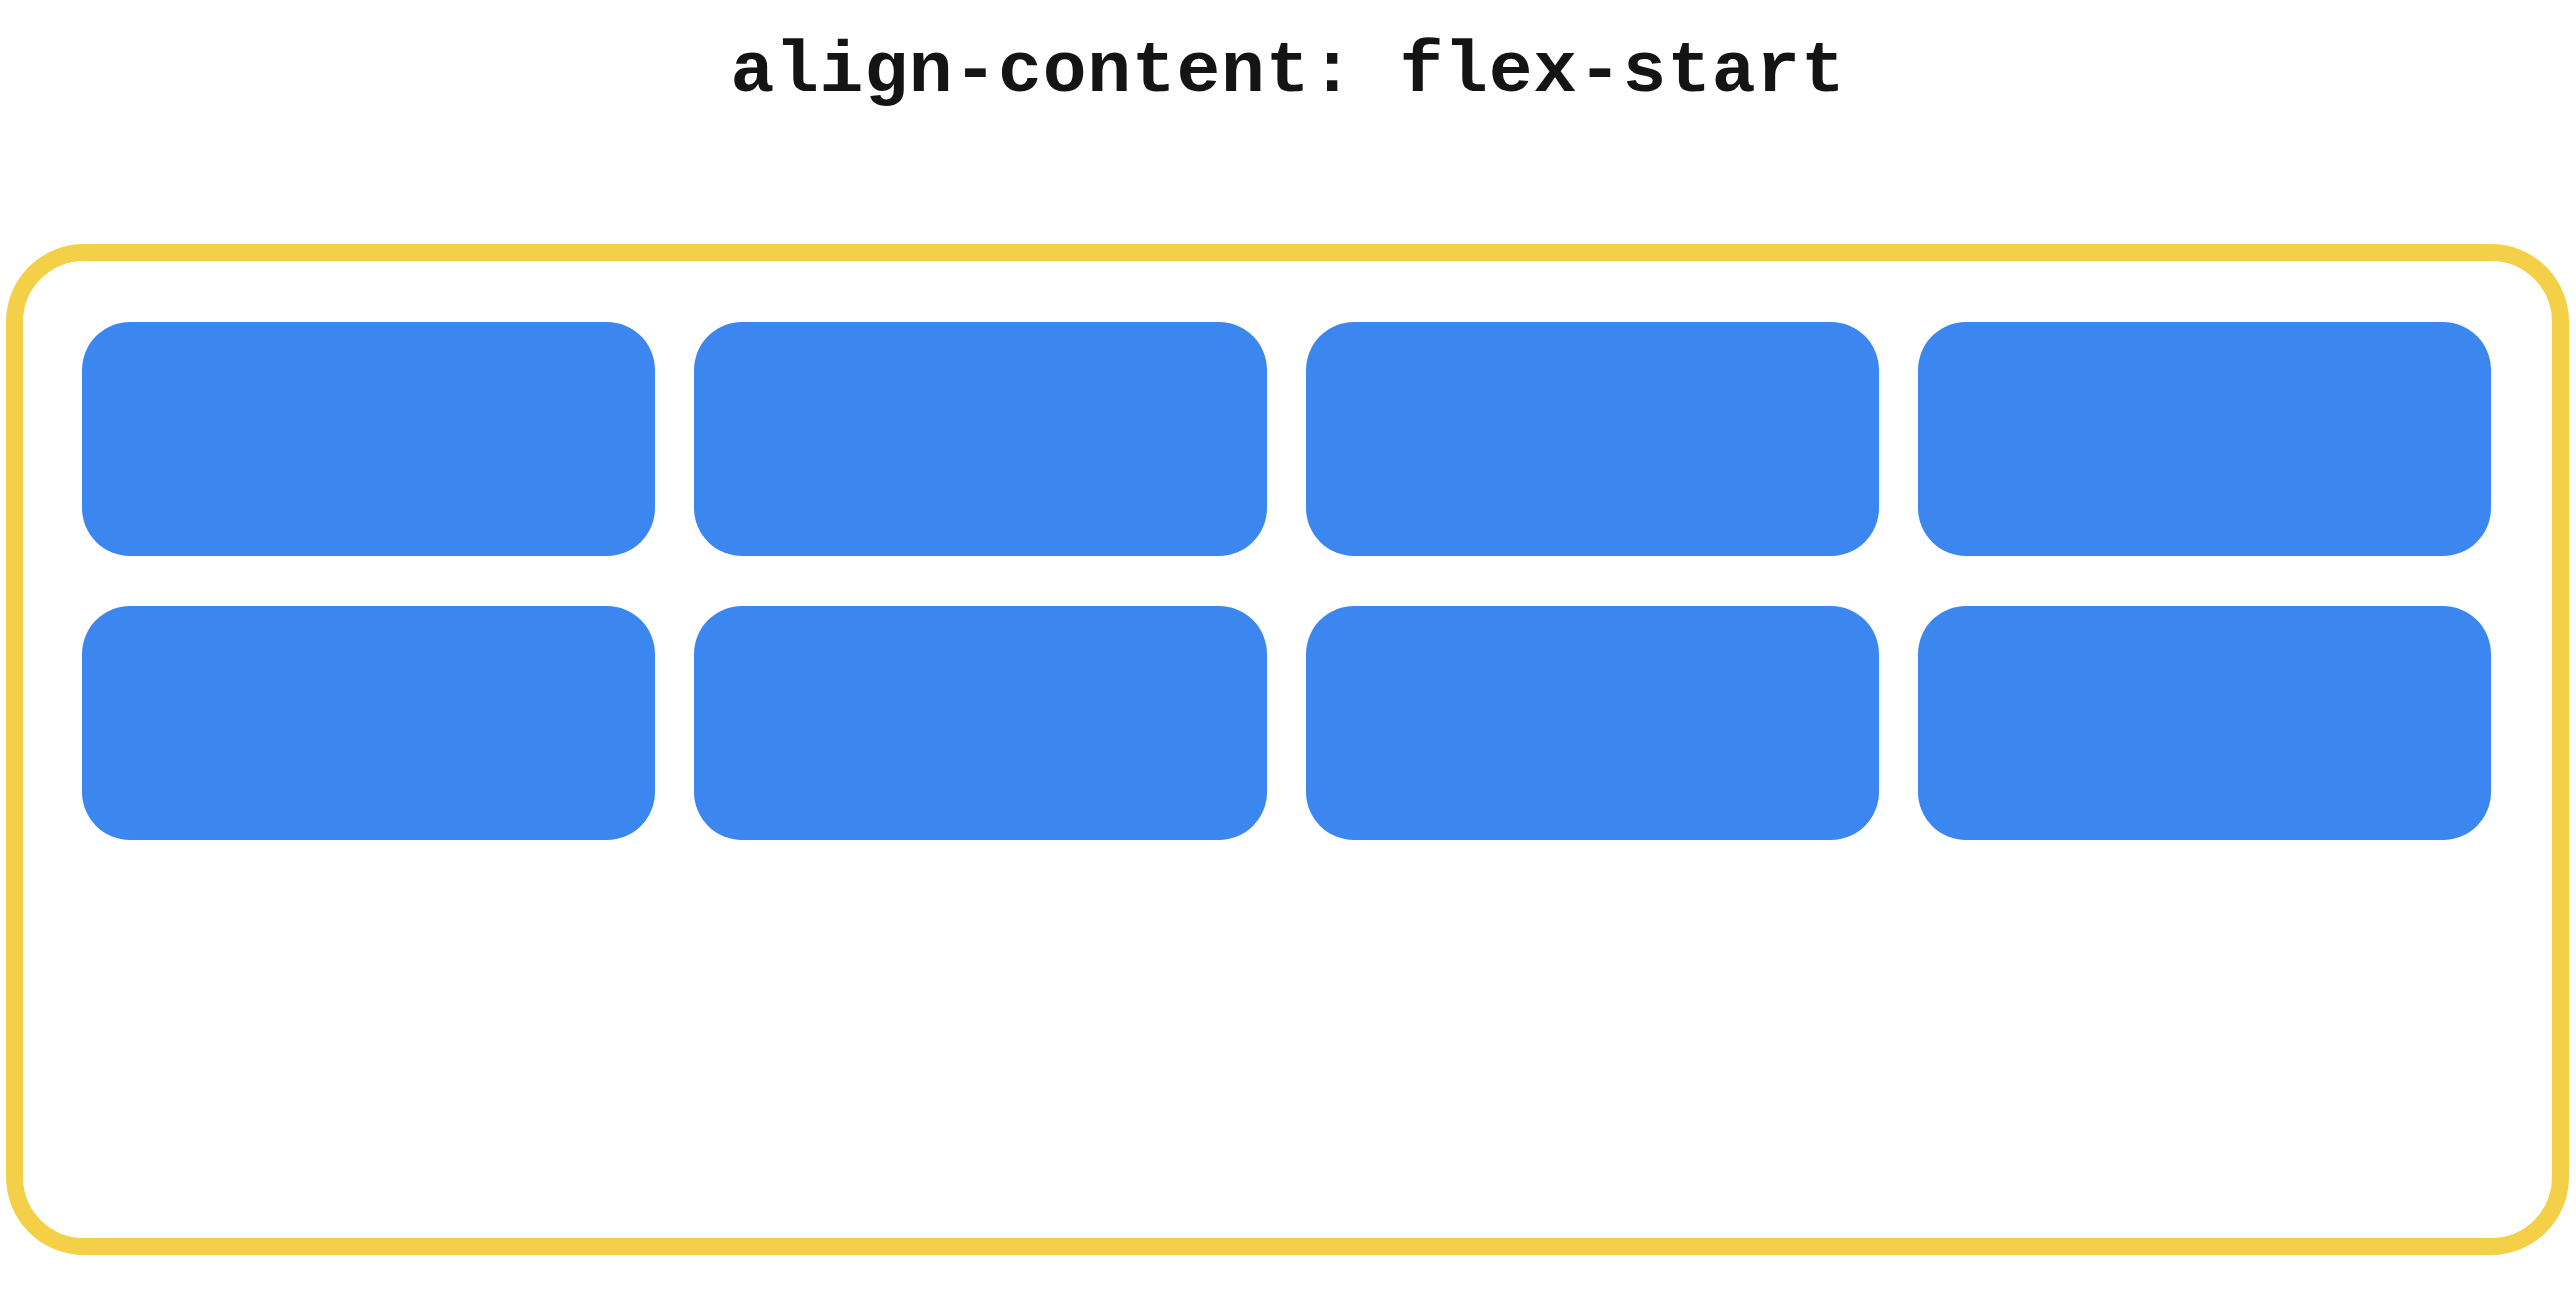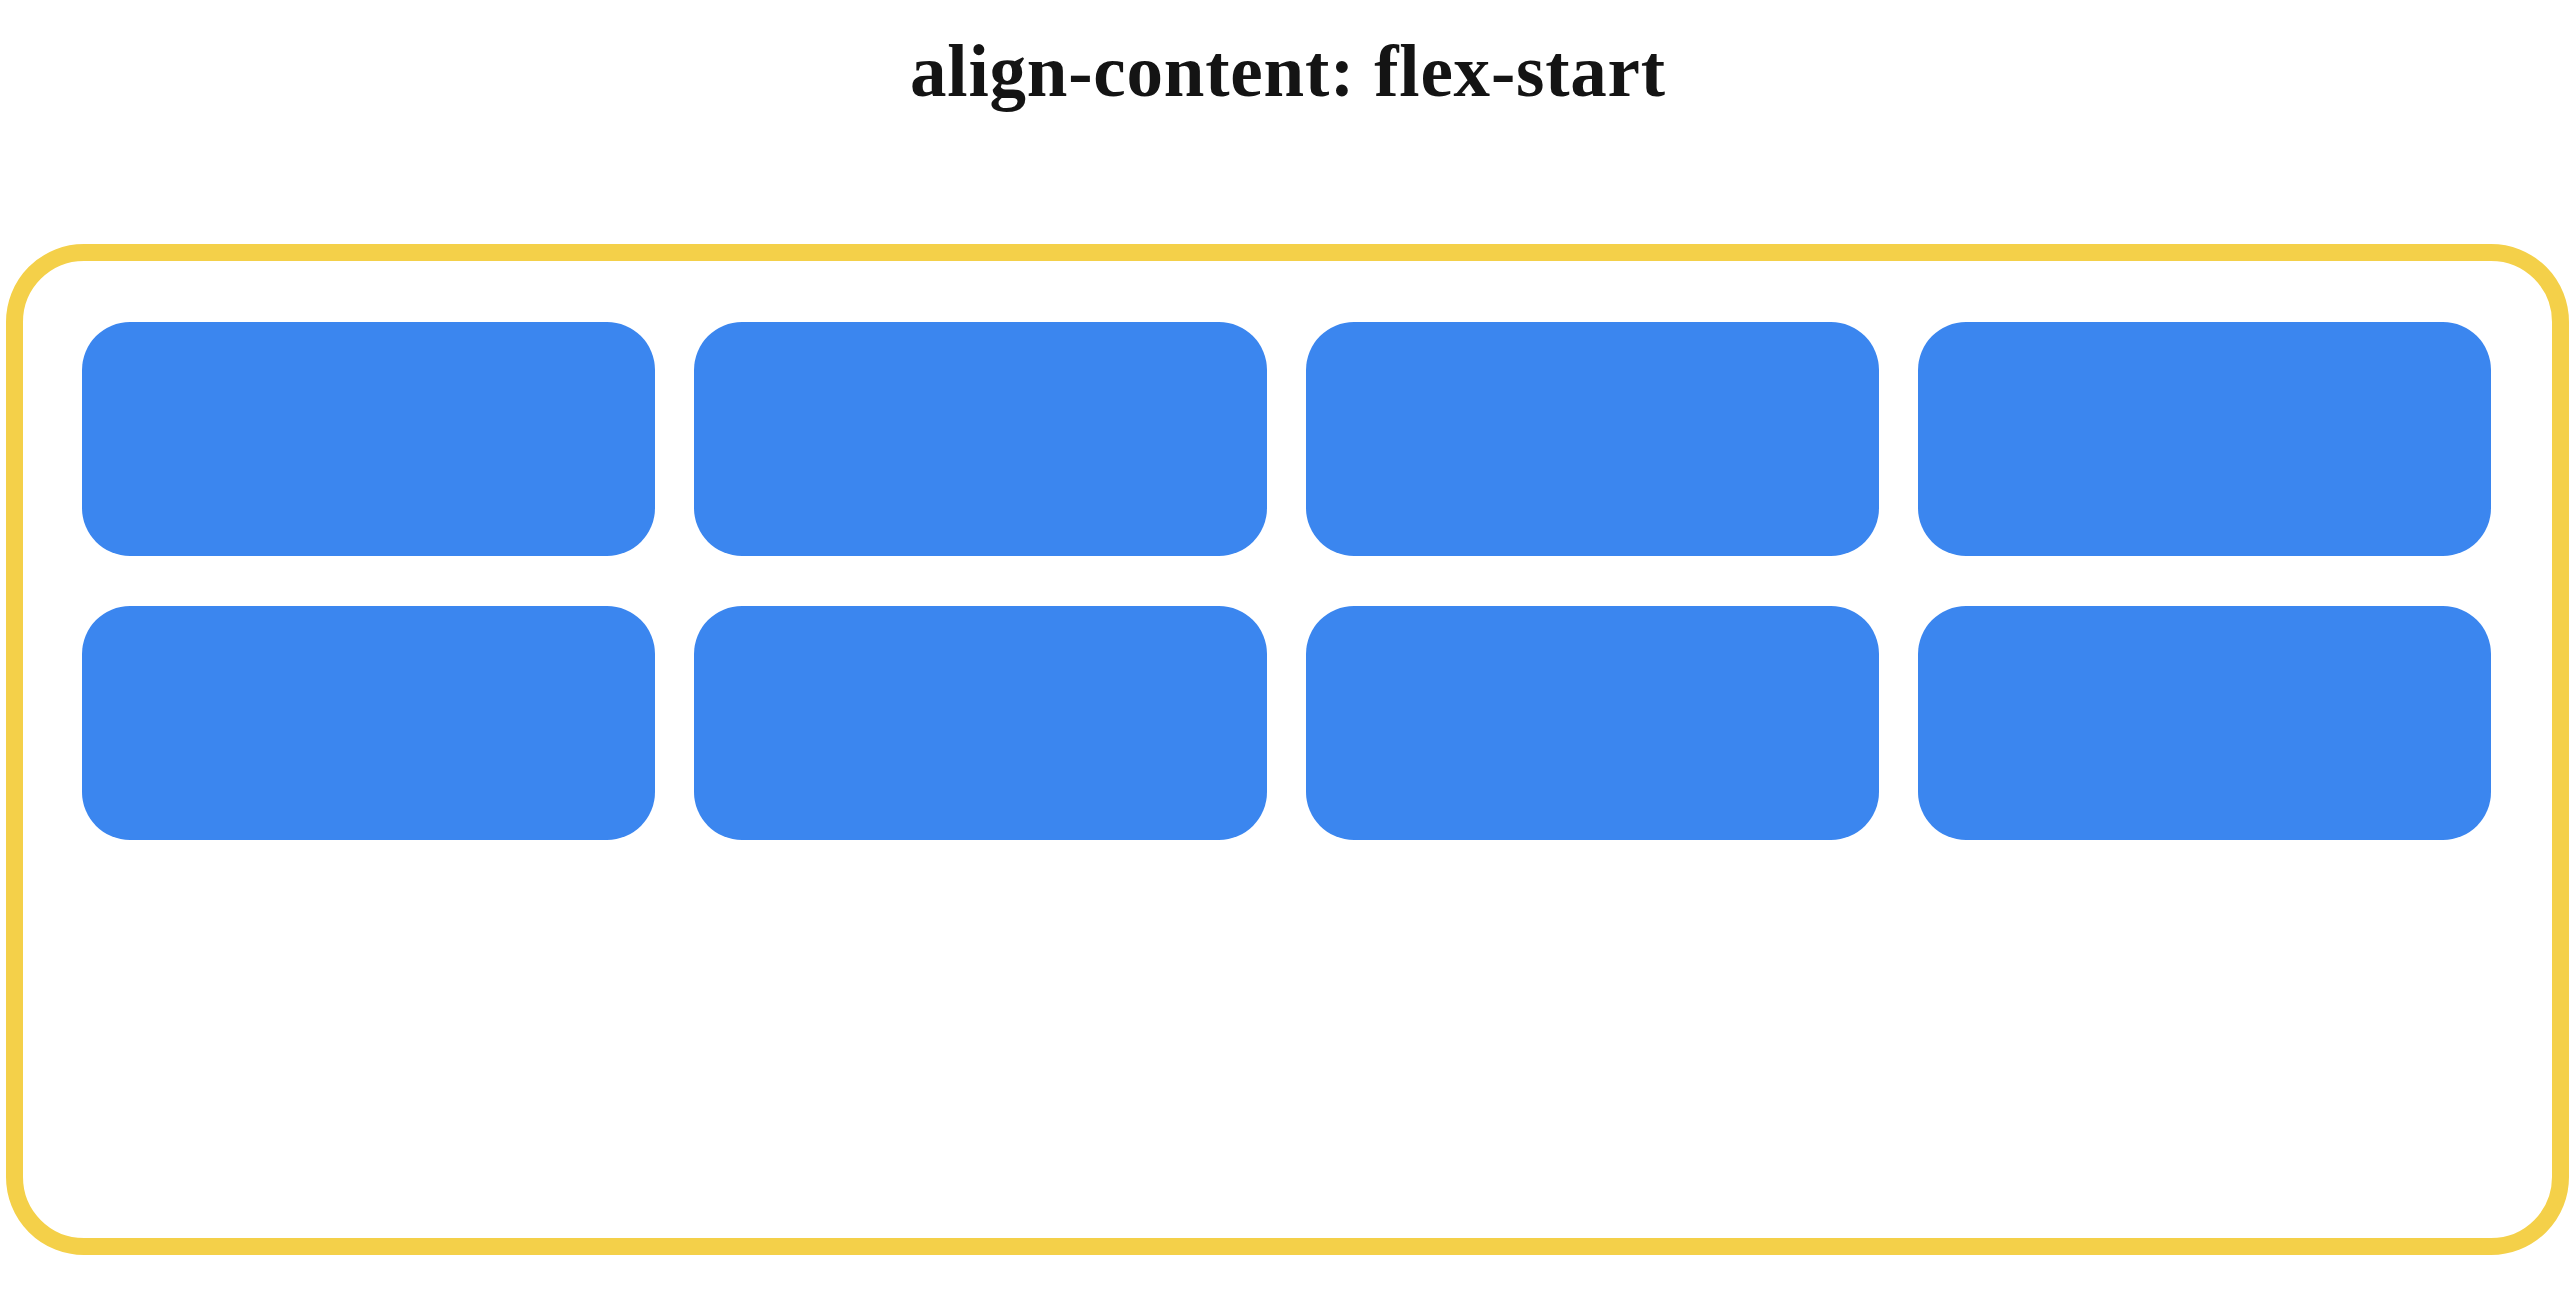--- a/index.html
+++ b/index.html
@@ -6,21 +6,21 @@
     margin: 0;
     padding: 0;
     background: var(--bg-color, #FFFFFF);
   }
   .stage {
     position: relative;
     width: 2576px;
     height: 1296px;
     overflow: hidden;
     background: var(--bg-color, #FFFFFF);
-    font-family: Liberation Serif, serif;
+    font-family: Liberation Mono, monospace;
   }
   .title {
     position: absolute;
     top: 30px;
     left: 0;
     width: 100%;
     margin: 0;
     text-align: center;
     font-size: 73px;
     font-weight: 600;

